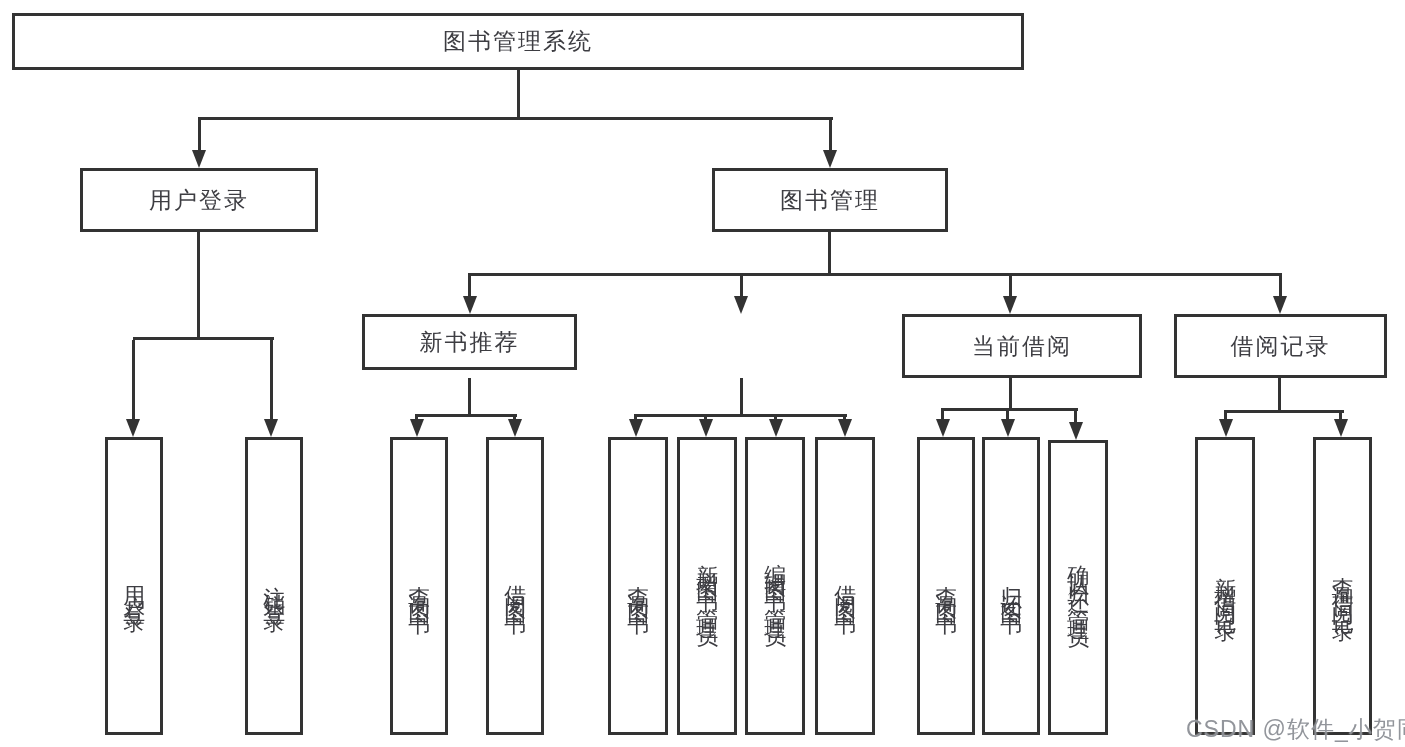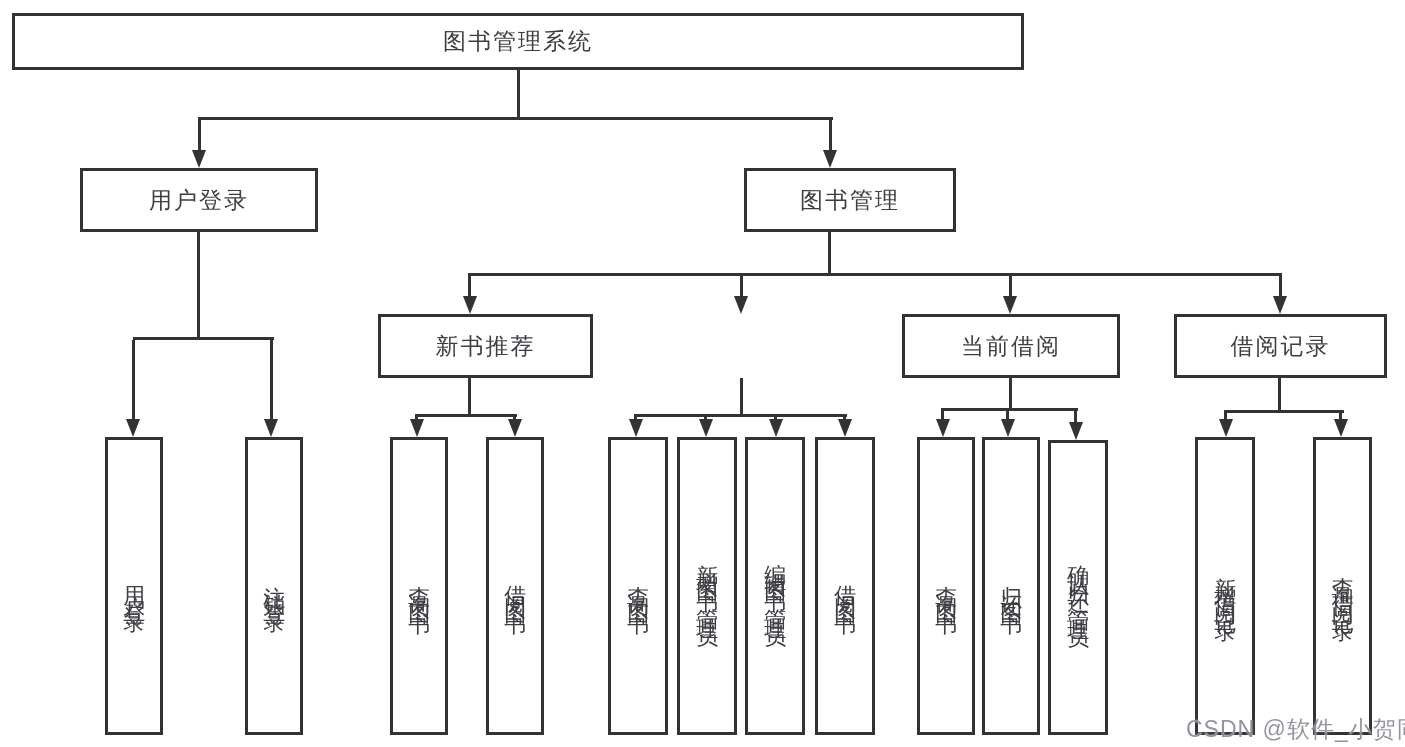--- a/index.html
+++ b/index.html
@@ -63,21 +63,21 @@
   <div class="line" style="left:517px; top:69px; width:3px; height:48px;"></div>
   <div class="line" style="left:198px; top:117px; width:635px; height:3px;"></div>
   <div class="line" style="left:198px; top:120px; width:3px; height:32px;"></div>
   <div class="arrow" style="left:192px; top:150px;"></div>
   <div class="line" style="left:829px; top:120px; width:3px; height:32px;"></div>
   <div class="arrow" style="left:823px; top:150px;"></div>
 
   <div class="box hbox" style="left:80px; top:168px; width:238px; height:64px;">
     <span>用户登录</span>
   </div>
-  <div class="box hbox" style="left:744px; top:168px; width:212px; height:64px;">
+  <div class="box hbox" style="left:712px; top:168px; width:236px; height:64px;">
     <span>图书管理</span>
   </div>
 
   <div class="line" style="left:197px; top:232px; width:3px; height:105px;"></div>
   <div class="line" style="left:133px; top:337px; width:141px; height:3px;"></div>
   <div class="line" style="left:132px; top:340px; width:3px; height:79px;"></div>
   <div class="arrow" style="left:126px; top:419px;"></div>
   <div class="line" style="left:270px; top:340px; width:3px; height:79px;"></div>
   <div class="arrow" style="left:264px; top:419px;"></div>
 
@@ -85,24 +85,24 @@
   <div class="line" style="left:468px; top:273px; width:814px; height:3px;"></div>
   <div class="line" style="left:468px; top:276px; width:3px; height:20px;"></div>
   <div class="arrow" style="left:463px; top:296px;"></div>
   <div class="line" style="left:740px; top:276px; width:3px; height:20px;"></div>
   <div class="arrow" style="left:734px; top:296px;"></div>
   <div class="line" style="left:1009px; top:276px; width:3px; height:20px;"></div>
   <div class="arrow" style="left:1003px; top:296px;"></div>
   <div class="line" style="left:1279px; top:276px; width:3px; height:20px;"></div>
   <div class="arrow" style="left:1273px; top:296px;"></div>
 
-  <div class="box hbox" style="left:378px; top:314px; width:215px; height:64px;text-align:right;">
+  <div class="box hbox" style="left:362px; top:314px; width:215px; height:56px;text-align:right;">
     <span>新书推荐</span>
   </div>
-  <div class="box hbox" style="left:902px; top:314px; width:218px; height:64px;">
+  <div class="box hbox" style="left:902px; top:314px; width:240px; height:64px;">
     <span>当前借阅</span>
   </div>
   <div class="box hbox" style="left:1174px; top:314px; width:213px; height:64px;">
     <span>借阅记录</span>
   </div>
 
   <div class="line" style="left:468px; top:378px; width:3px; height:36px;"></div>
   <div class="line" style="left:415px; top:414px; width:102px; height:3px;"></div>
   <div class="line" style="left:415px; top:417px; width:3px; height:4px;"></div>
   <div class="arrow" style="left:410px; top:419px;"></div>

